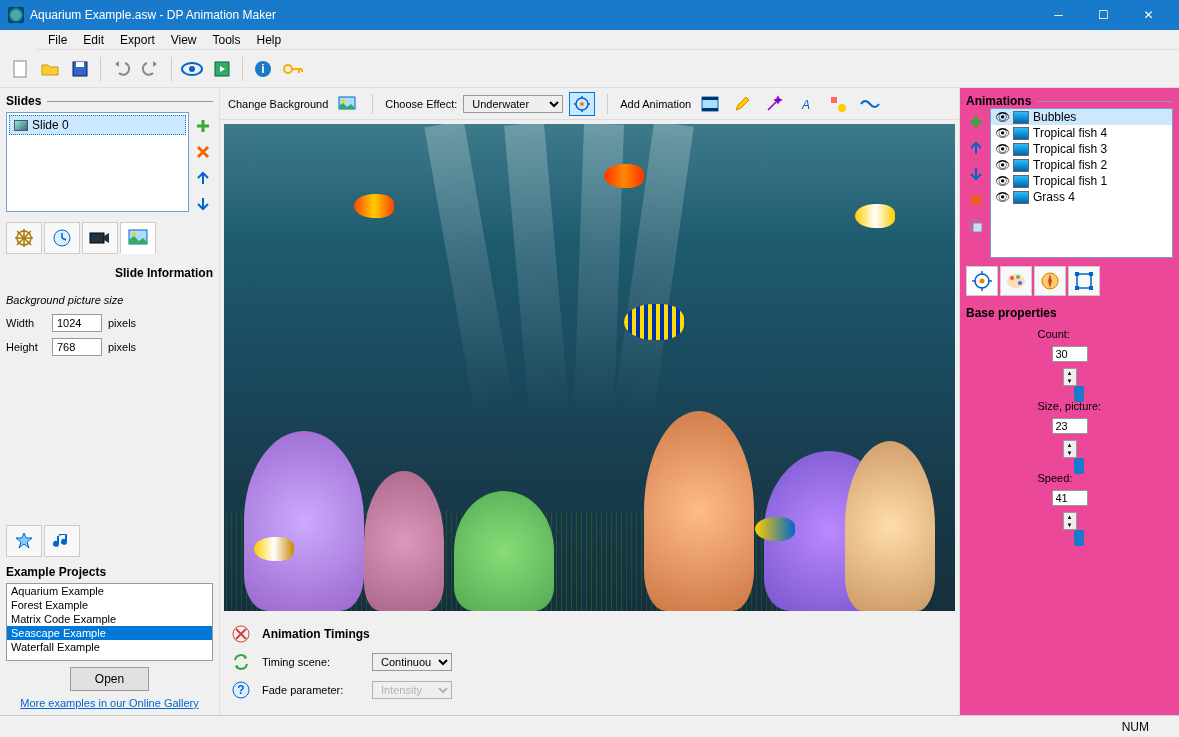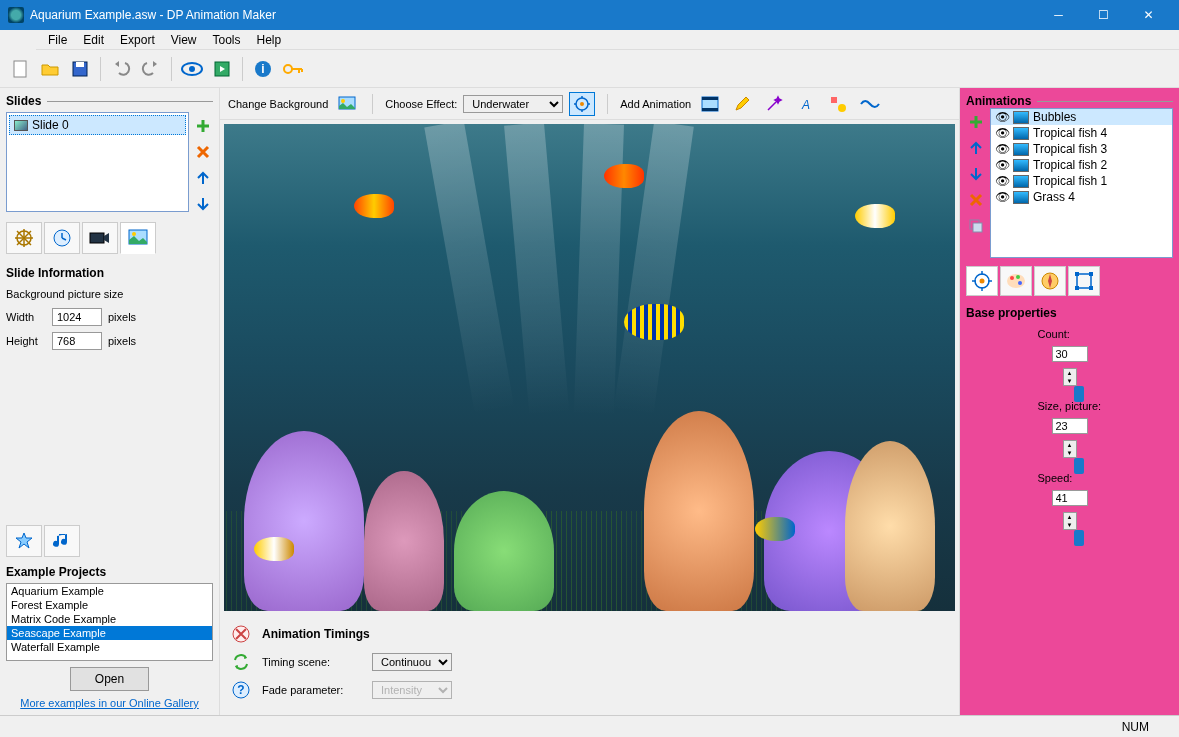--- a/index.html
+++ b/index.html
@@ -28,22 +28,22 @@
 .slides-list { flex: 1; background: white; border: 1px solid #7a9ccf; height: 100px; padding: 2px; }
 .slide-item { background: #cce8ff; border: 1px dotted #0078d7; padding: 2px 4px; font-size: 11px; display: flex; align-items: center; gap: 4px; }
 .slide-icon { width: 14px; height: 11px; background: linear-gradient(135deg,#8ec,#468); border: 1px solid #555; }
 .slides-buttons { display: flex; flex-direction: column; gap: 6px; padding-top: 4px; }
 .side-btn { width: 20px; height: 20px; display: flex; align-items: center; justify-content: center; cursor: pointer; }
 
 .tab-row { display: flex; gap: 2px; margin-top: 4px; }
 .tab-btn { width: 36px; height: 32px; border: 1px solid #ccc; background: #f8f8f8; display: flex; align-items: center; justify-content: center; cursor: pointer; }
 .tab-btn.active { background: white; border-bottom-color: white; }
 
-.slide-info h4 { font-weight: bold; margin: 8px 0 8px; font-size: 12px; }
-.slide-info .sub { font-size: 11px; margin-bottom: 8px; }
+.slide-info h4 { font-weight: bold; margin: 8px 0 14px; font-size: 12px; text-align: right; }
+.slide-info .sub { font-size: 11px; margin-bottom: 8px; font-style: italic; }
 .field-row { display: flex; align-items: center; gap: 6px; margin-bottom: 6px; }
 .field-row label { width: 40px; font-size: 11px; }
 .field-row input { width: 50px; border: 1px solid #999; padding: 2px 4px; font-size: 11px; }
 .field-row .unit { font-size: 11px; }
 
 .example-box { border: 1px solid #999; background: white; height: 78px; overflow-y: scroll; }
 .example-item { padding: 1px 4px; font-size: 11px; cursor: pointer; }
 .example-item.selected { background: #0078d7; color: white; }
 .open-btn { display: block; margin: 6px auto; padding: 4px 24px; border: 1px solid #999; background: #e1e1e1; cursor: pointer; }
 .link { color: #0066cc; text-align: center; text-decoration: underline; cursor: pointer; font-size: 11px; margin-top: 6px; }

